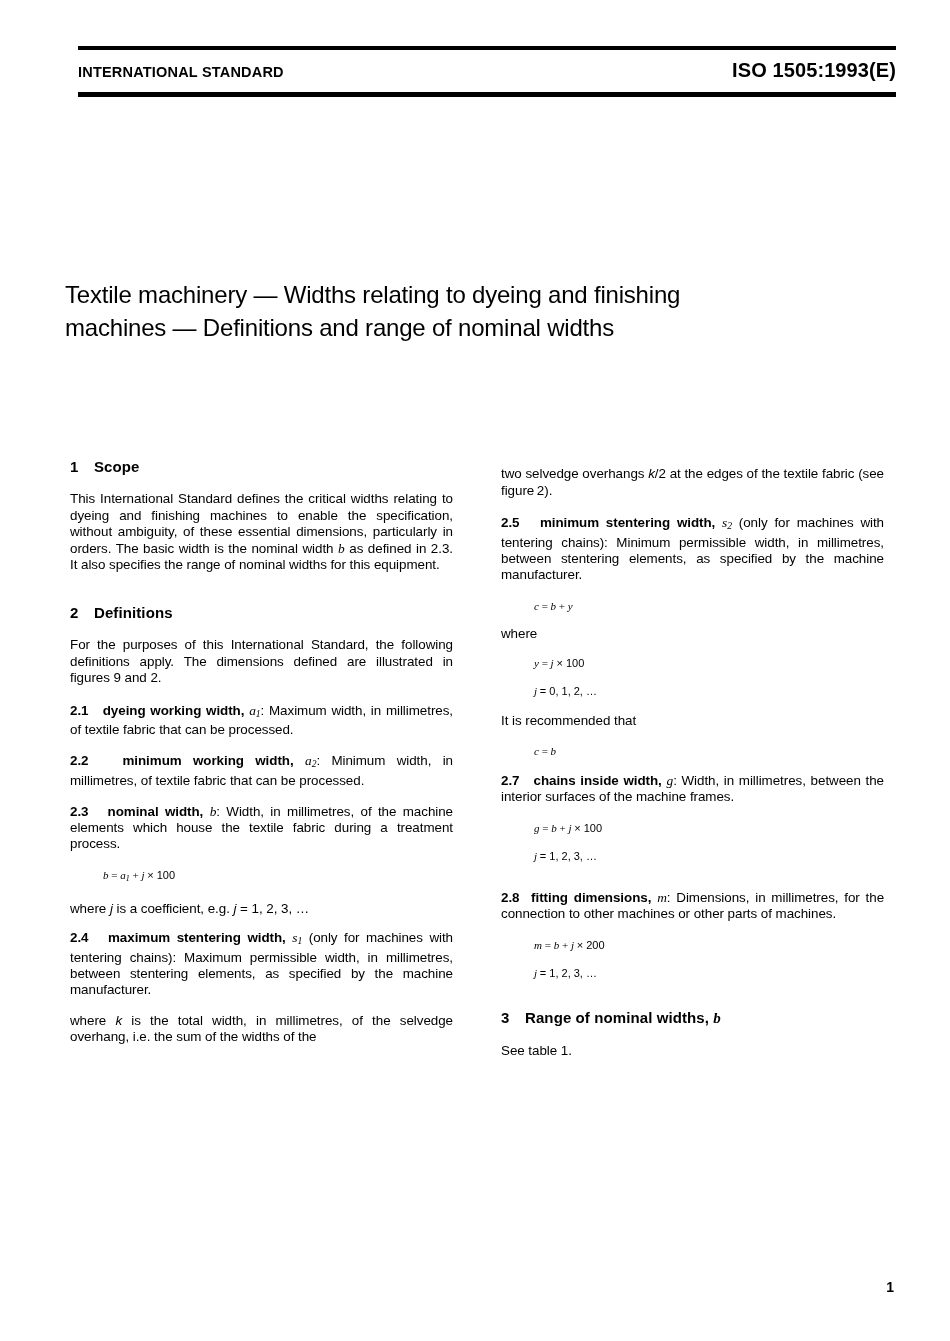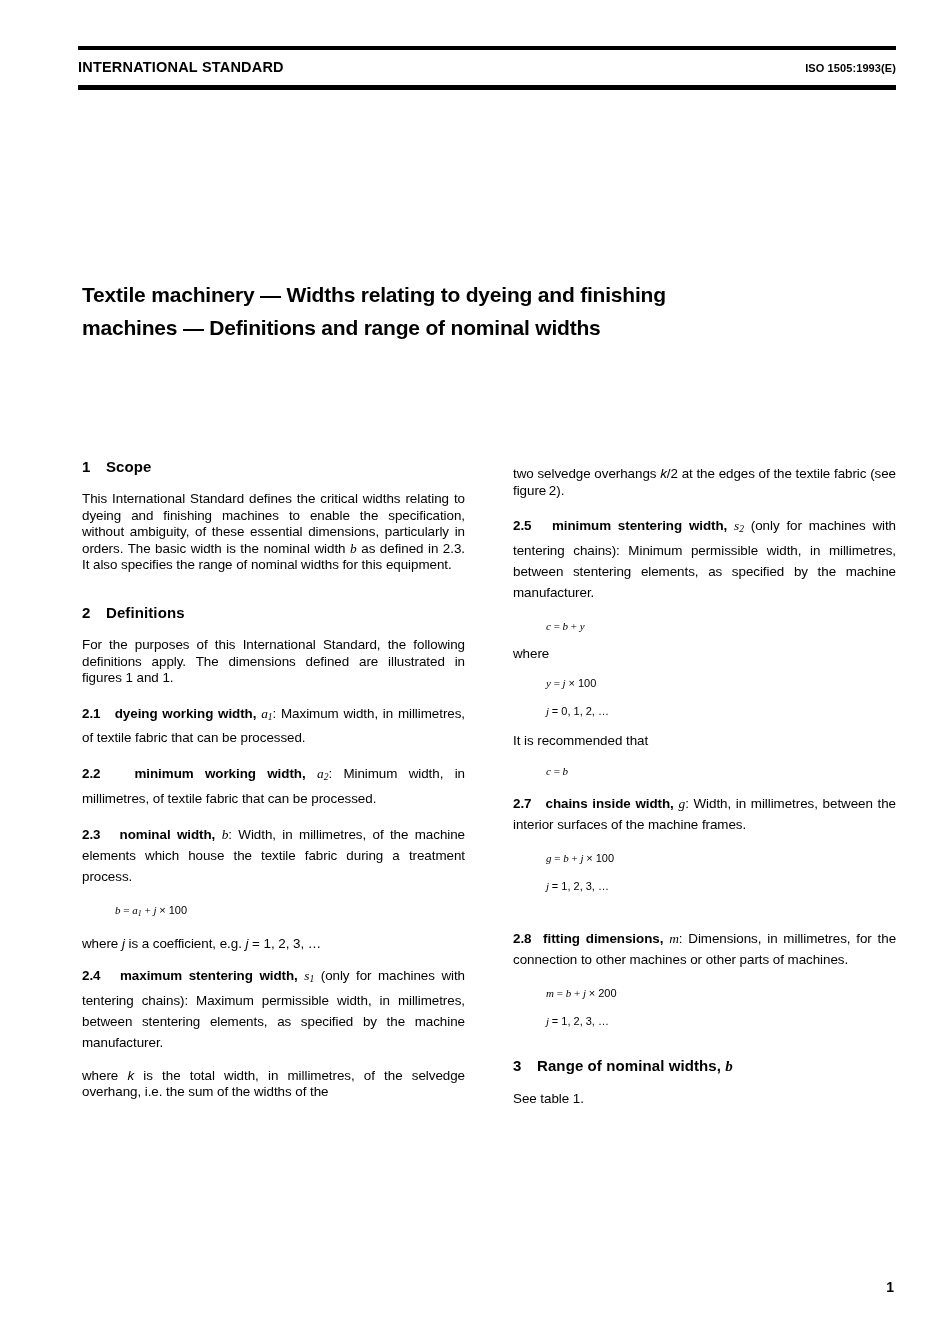--- a/index.html
+++ b/index.html
@@ -46,41 +46,41 @@
     justify-content: space-between;
     align-items: baseline;
     padding: 9px 0 10px 0;
   }
   .header-left {
     font-size: 14.5px;
     font-weight: bold;
     letter-spacing: 0.2px;
   }
   .header-right {
-    font-size: 11px;
+    font-size: 20px;
     font-weight: bold;
     letter-spacing: 0.1px;
   }
 
   
   .doc-title {
     position: absolute;
-    left: 82px;
+    left: 65px;
     top: 278px;
     width: 670px;
-    font-size: 21px;
-    font-weight: bold;
+    font-size: 24px;
+    font-weight: normal;
     line-height: 33px;
     letter-spacing: -0.2px;
   }
 
   
   .columns {
     position: absolute;
-    left: 82px;
+    left: 70px;
     top: 458px;
     width: 814px;
     display: flex;
     gap: 48px;
   }
   .col {
     width: 390px;
   }
 
   h2.sec {
@@ -100,22 +100,22 @@
     margin: 8px 0 16px 0;
     text-align: justify;
     text-justify: inter-word;
     letter-spacing: -0.05px;
   }
   p.body.last { margin-bottom: 0; }
   p.tight { margin-bottom: 13px; }
 
   p.def {
     font-size: 13.4px;
-    line-height: 21px;
-    margin: 12px 0 15px 0;
+    line-height: 16px;
+    margin: 4px 0 15px 0;
     text-align: justify;
     letter-spacing: -0.05px;
   }
   p.def .defnum {
     font-weight: bold;
   }
   p.def .defterm {
     font-weight: bold;
   }
 
@@ -183,21 +183,21 @@
       <p class="body">
         This International Standard defines the critical widths relating to dyeing and finishing machines to enable the specification, without ambiguity, of these essential dimensions, particularly in orders. The basic width is the nominal width <span class="ital">b</span> as defined in 2.3. It also specifies the range of nominal widths for this equipment.
       </p>
 
       <div class="spacer-14"></div>
 
       <h2 class="sec">
         <span class="num">2</span><span>Definitions</span>
       </h2>
 
-      <p class="body">For the purposes of this International Standard, the following definitions apply. The dimensions defined are illustrated in figures 1 and 1.</p>
+      <p class="body">For the purposes of this International Standard, the following definitions apply. The dimensions defined are illustrated in figures 9 and 2.</p>
 
       <p class="def">
         <span class="defnum">2.1</span>&nbsp;&nbsp;&nbsp;<span class="defterm">dyeing working width,</span>
         <span class="ital">a<sub>1</sub></span><span>: Maximum width, in millimetres, of textile fabric that can be processed.</span>
       </p>
 
       <p class="def">
         <span class="defnum">2.2</span>&nbsp;&nbsp;&nbsp;<span class="defterm">minimum working width,</span>
         <span class="ital">a<sub>2</sub></span><span>: Minimum width, in millimetres, of textile fabric that can be processed.</span>
       </p>

